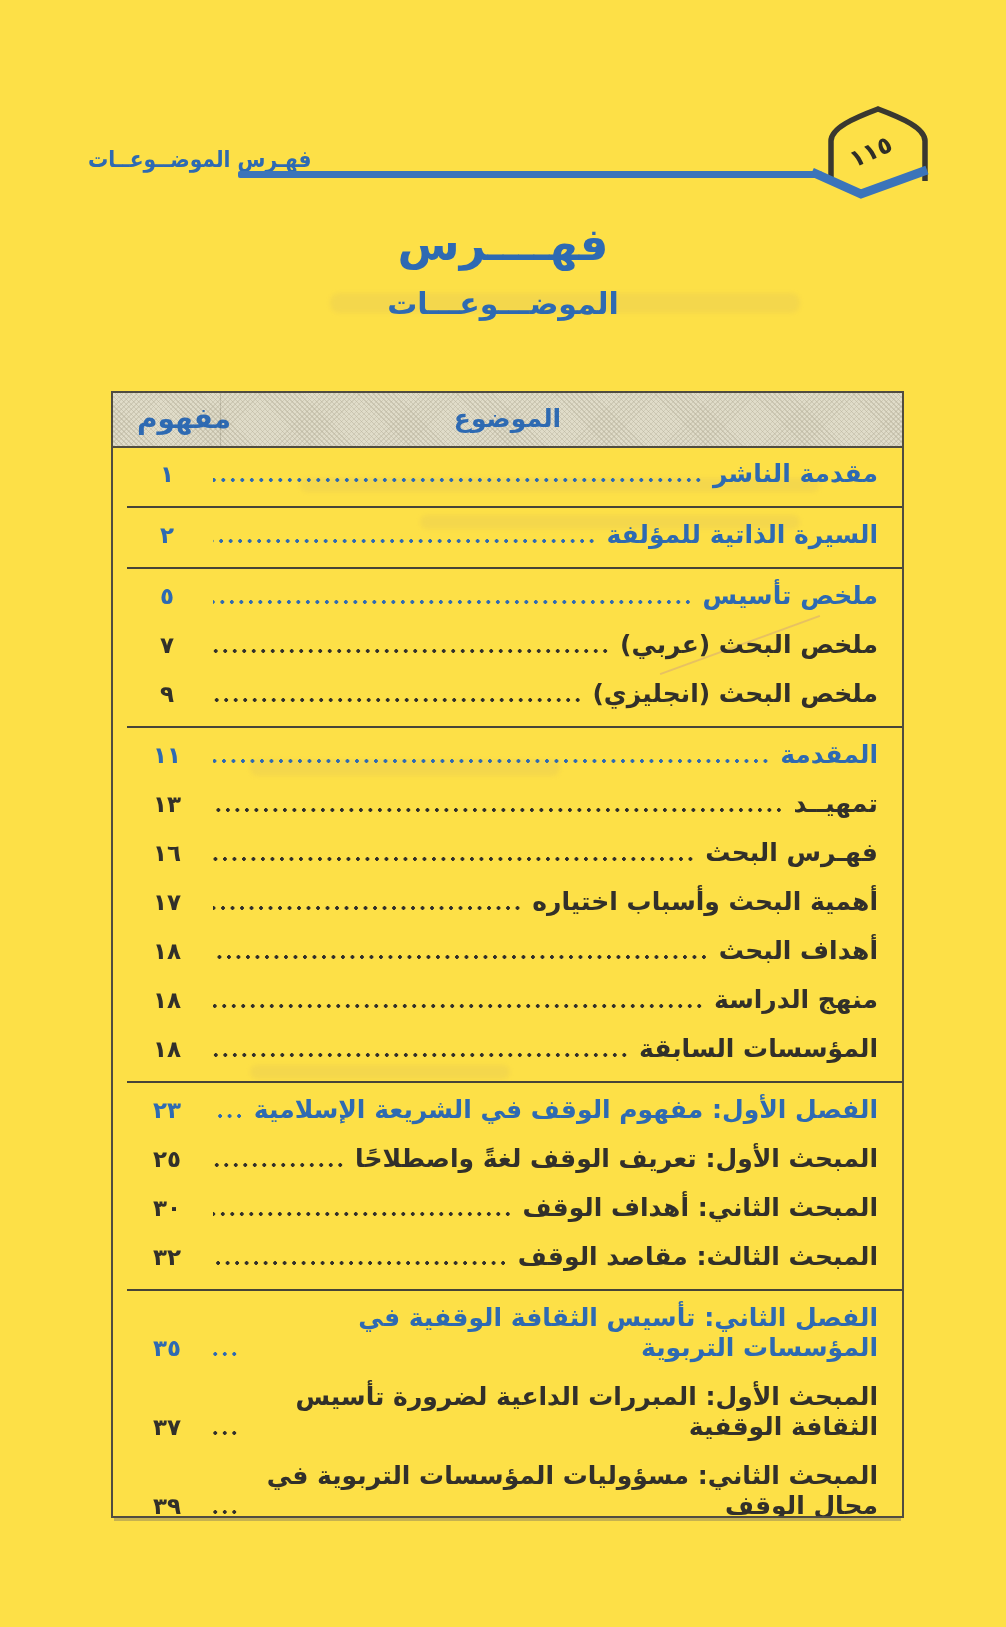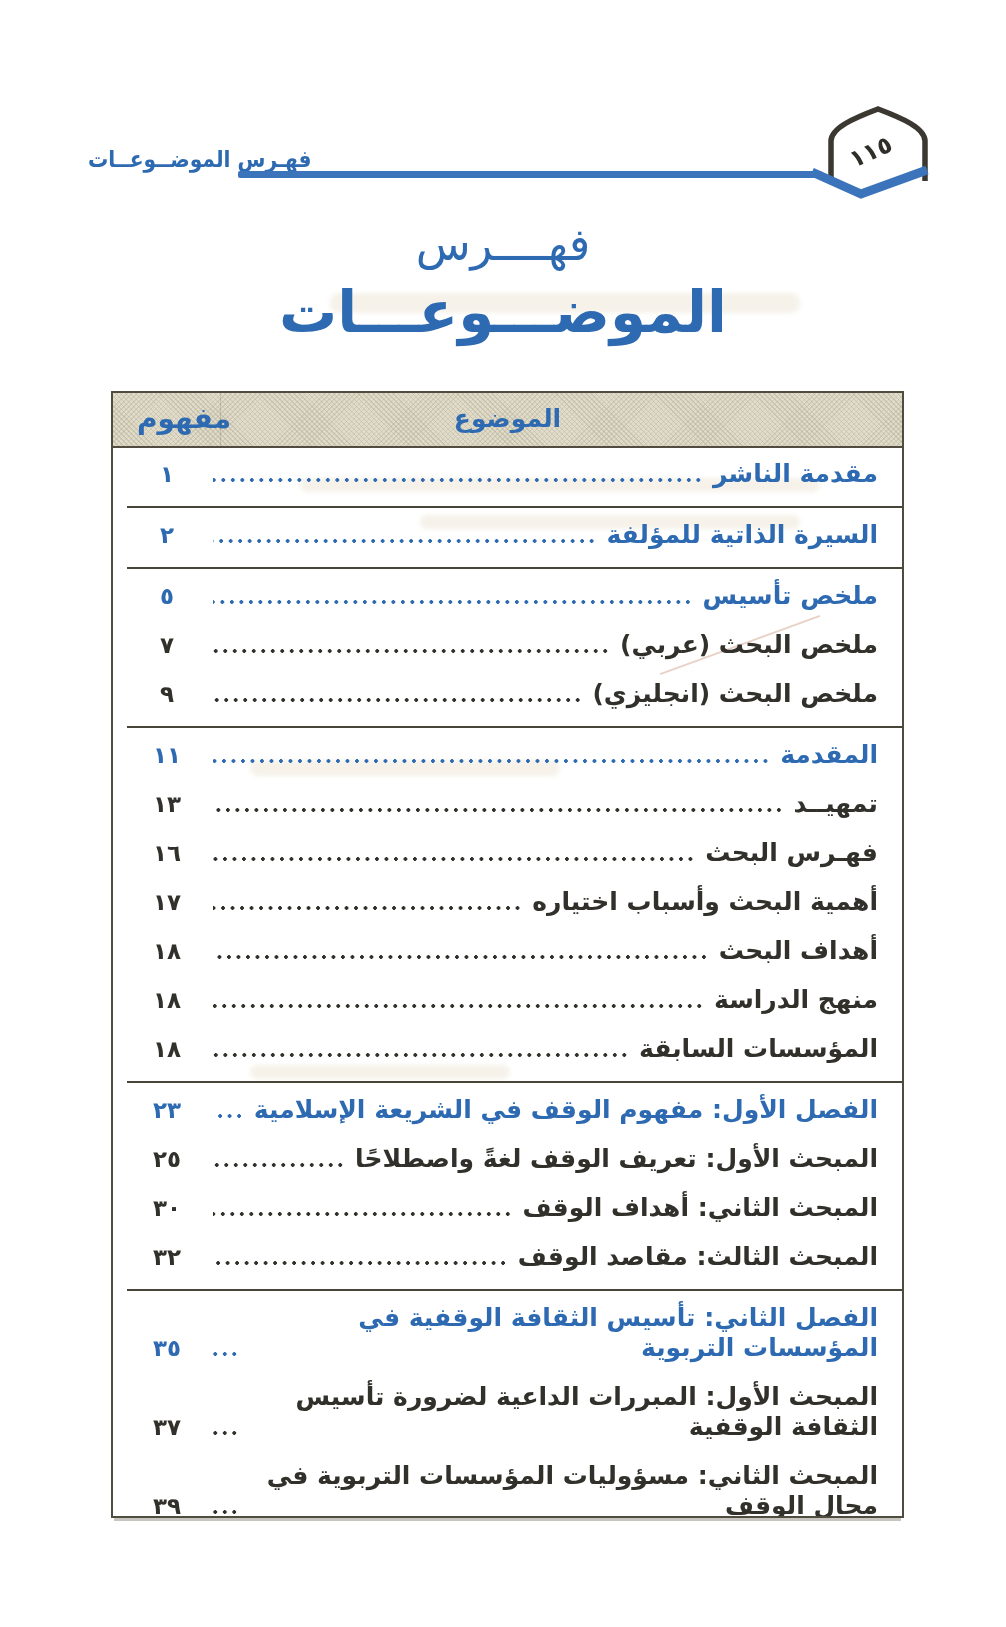--- a/index.html
+++ b/index.html
@@ -1,40 +1,40 @@
 <!DOCTYPE html>
 <html lang="ar"><head>
 <meta charset="utf-8">
 <style>
   html,body{margin:0;padding:0;background:#b9b4a4;}
   .page{
     position:relative;
     width:1006px;height:1627px;
     margin:0 auto;
-    background:#ffffff;
+    background:#fde047;
     overflow:hidden;
     font-family:"DejaVu Sans", sans-serif;
   }
   
   .ghost{position:absolute;background:rgba(190,165,105,.14);border-radius:9px;filter:blur(2px);}
   .scratch{position:absolute;background:rgba(205,155,130,.45);height:2px;transform:rotate(-20deg);}
   
   .running-header{position:absolute;left:0;top:0;width:100%;height:230px;}
   .rh-text{
     position:absolute;left:88px;top:146px;
     direction:rtl;color:#2e6ab2;font-weight:800;font-size:23px;
     letter-spacing:-1px;transform:scaleX(.88);transform-origin:left center;
     white-space:nowrap;
   }
   .rh-rule{position:absolute;left:238px;top:171px;width:584px;height:7px;background:#3b74ba;border-radius:2px;}
   .rh-ornament{position:absolute;left:798px;top:99px;width:145px;height:115px;}
   
   .main-title{position:absolute;left:0;top:218px;width:100%;text-align:center;color:#2e6ab2;}
-  .main-title .l1{font-size:45px;font-weight:400;line-height:1.2;}
-  .main-title .l2{font-size:58px;font-weight:800;line-height:1.2;margin-top:6px;}
+  .main-title .l1{font-size:45px;font-weight:700;line-height:1.2;}
+  .main-title .l2{font-size:30px;font-weight:800;line-height:1.2;margin-top:14px;}
   
   .toc{
     position:absolute;left:111px;top:391px;width:793px;height:1127px;
     border:2px solid #504c40;box-sizing:border-box;
     direction:rtl;overflow:hidden;
     box-shadow:0 6px 0 -3px rgba(115,110,95,.4);
     display:flex;flex-direction:column;
   }
   .toc-header{
     position:relative;height:53px;flex:none;

